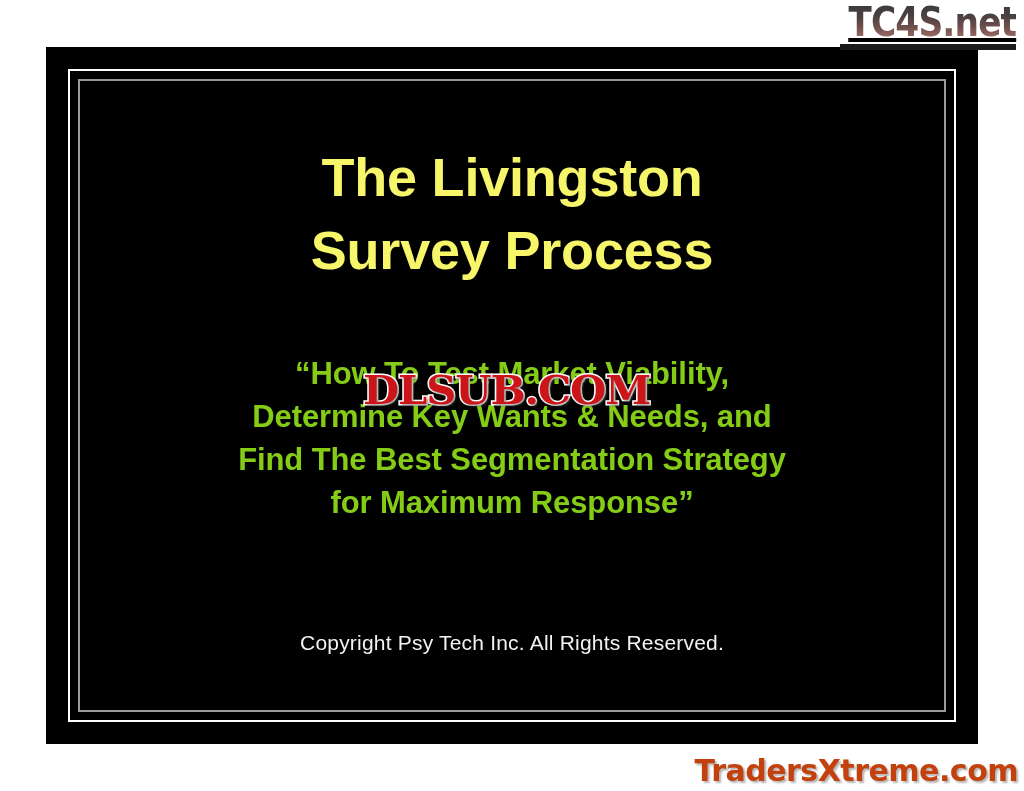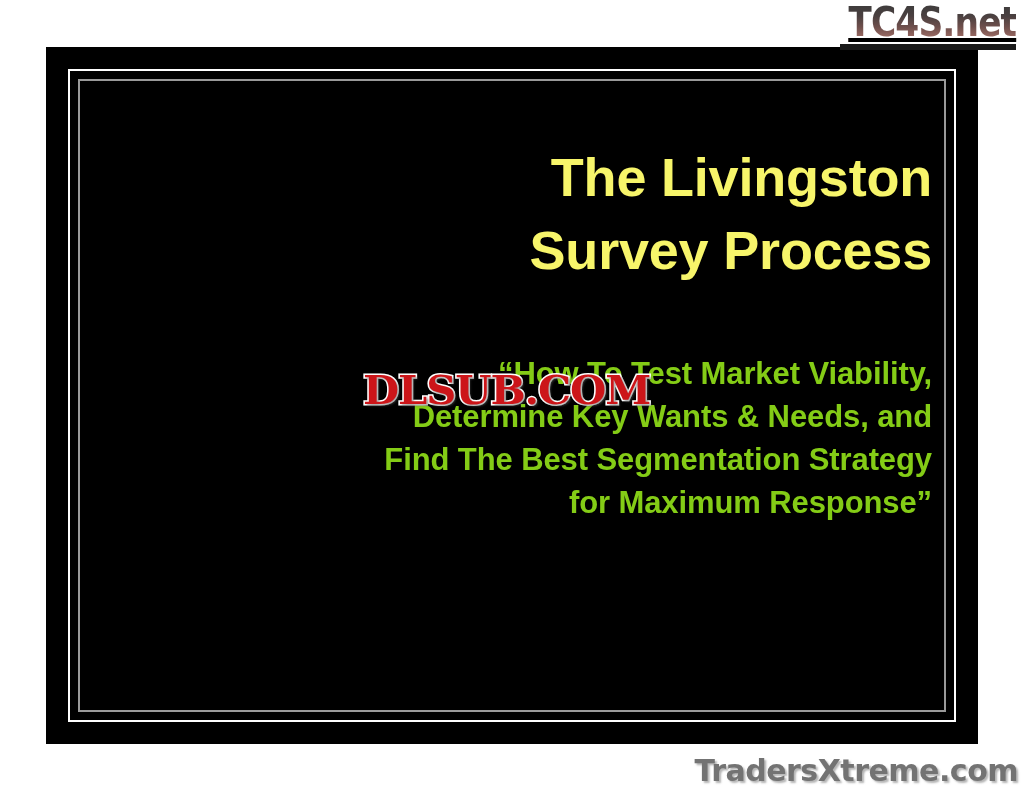--- a/index.html
+++ b/index.html
@@ -49,21 +49,21 @@
     pointer-events: none;
   }
 
   
   #slide-content {
     position: absolute;
     left: 46px;
     top: 46px;
     right: 46px;
     bottom: 46px;
-    text-align: right;
+    text-align: center;
   }
 
   #slide-title {
     margin: 0;
     padding: 0;
     position: absolute;
     left: 0; right: 0;
     top: 48px;
     color: #f7f56a;
     font-family: "Liberation Sans", sans-serif;
@@ -143,21 +143,21 @@
   
   #wm-traders {
     position: absolute;
     right: 6px;
     bottom: 4px;
     font-family: "DejaVu Sans", sans-serif;
     font-weight: bold;
     font-size: 30px;
     line-height: 32px;
     letter-spacing: -0.5px;
-    color: #737373;
+    color: #c2410c;
     -webkit-text-stroke: 2.5px #ffffff;
     paint-order: stroke fill;
     text-shadow: 2px 2px 2px rgba(120,120,120,0.55);
     white-space: nowrap;
     pointer-events: none;
   }
 
   
   #wm-dlsub {
     position: absolute;
@@ -189,20 +189,21 @@
   <div id="slide-content">
 
     <h1 id="slide-title">The Livingston
 Survey Process</h1>
 
     <h2 id="slide-subtitle">“How To Test Market Viability,
 Determine Key Wants &amp; Needs, and
 Find The Best Segmentation Strategy
 for Maximum Response”</h2>
 
+    <p id="slide-copyright">Copyright Psy Tech Inc.  All Rights Reserved.</p>
 
   </div>
 </div>
 
 <div id="wm-tc4s">
   <span class="wm-text">TC4S.net</span>
   <span class="wm-rule"></span>
 </div>
 
 <div id="wm-dlsub">DLSUB.COM</div>

